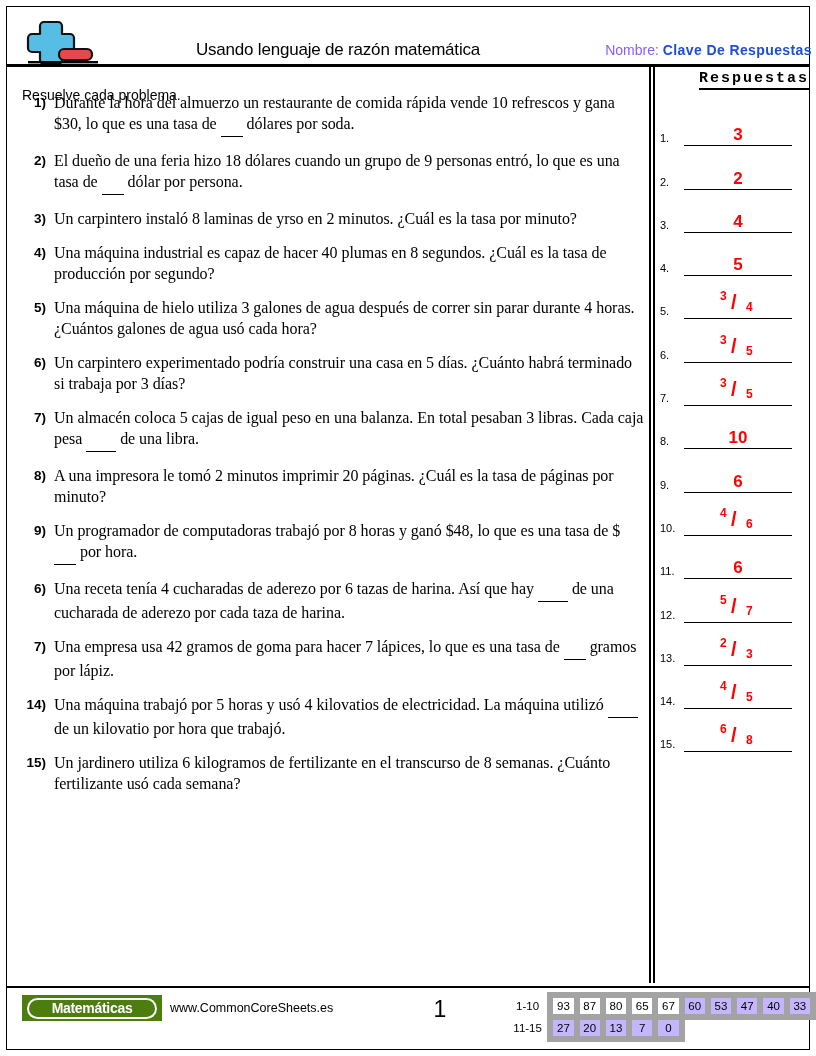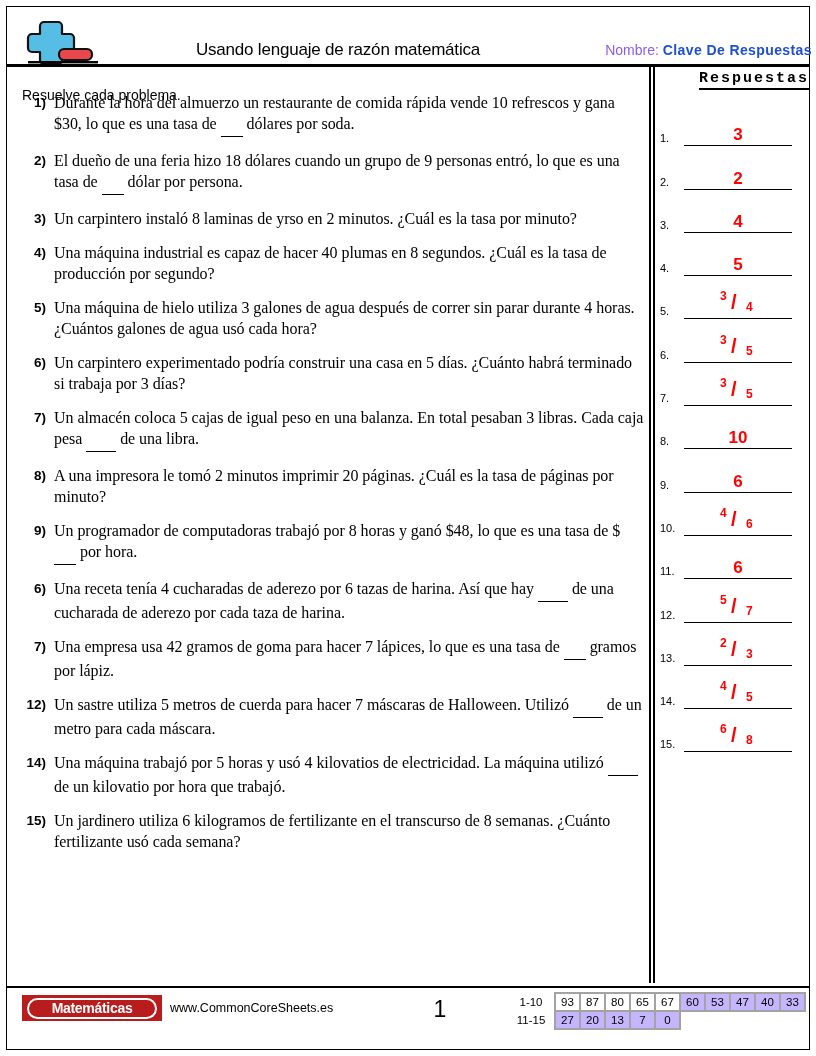--- a/index.html
+++ b/index.html
@@ -49,35 +49,35 @@
   .prob{position:relative;padding-left:40px;margin-bottom:13px;min-height:20px;}
   .prob-num{position:absolute;left:0px;top:0px;width:32px;text-align:right;
     font-size:13.5px;font-weight:bold;line-height:21px;}
   .prob-text{font-size:16px;line-height:21px;letter-spacing:-0.05px;font-family:Liberation Serif, serif;}
   .blank{display:inline-block;border-bottom:1.5px solid #000;vertical-align:-2px;}
   .b-sm{width:22px;}
   .b-md{width:30px;}
 
   
   .foot-rule{position:absolute;left:7px;top:986px;width:802px;height:2px;background:#000;}
-  .foot-logo{position:absolute;left:22px;top:995px;width:140px;height:26px;background:#b91c1c;
+  .foot-logo{position:absolute;left:22px;top:995px;width:140px;height:26px;background:#4d7c0f;
     display:flex;align-items:center;justify-content:center;}
   .foot-logo .pill{width:130px;height:21px;border:2px solid #fff;border-radius:11px;
     display:flex;align-items:center;justify-content:center;box-sizing:border-box;}
   .foot-logo .pill span{color:#fff;font-size:14px;font-weight:bold;letter-spacing:-0.3px;}
   .foot-url{position:absolute;left:170px;top:1000px;font-size:12.5px;line-height:16px;}
   .page-no{position:absolute;left:410px;top:995px;width:60px;text-align:center;
     font-size:23px;line-height:28px;}
 
   
   .score{position:absolute;left:512px;top:992px;}
   .score table{border-collapse:collapse;}
   .score td{font-size:11.5px;line-height:13px;text-align:center;height:14px;}
   .score td.lbl{border:none;text-align:center;padding-right:5px;width:36px;font-size:11.5px;}
-  .score td.cell{border:2px solid #a3a3a3;width:21px;background:#fff;}
+  .score td.cell{border:6px solid #a3a3a3;width:21px;background:#fff;}
   .score td.cell.hl{background:#c4b5fd;}
   .score td.empty{border:none;background:transparent;}
 </style>
 </head>
 <body>
 
 <div class="page">
   <div class="page-border"></div>
 
   <div class="header">
@@ -137,24 +137,20 @@
         <div class="prob-num">9)</div>
         <div class="prob-text">Un programador de computadoras trabajó por 8 horas y ganó $48, lo que es una tasa de $ <span class="blank b-sm">&nbsp;</span> por hora.</div>
       </div>
       <div class="prob">
         <div class="prob-num">6)</div>
         <div class="prob-text">Una receta tenía 4 cucharadas de aderezo por 6 tazas de harina. Así que hay <span class="blank b-md">&nbsp;</span> de una cucharada de aderezo por cada taza de harina.</div>
       </div>
       <div class="prob">
         <div class="prob-num">7)</div>
         <div class="prob-text">Una empresa usa 42 gramos de goma para hacer 7 lápices, lo que es una tasa de <span class="blank b-sm">&nbsp;</span> gramos por lápiz.</div>
-      </div>
-      <div class="prob">
-        <div class="prob-num">12)</div>
-        <div class="prob-text">Un sastre utiliza 5 metros de cuerda para hacer 7 máscaras de Halloween. Utilizó <span class="blank b-md">&nbsp;</span> de un metro para cada máscara.</div>
       </div>
       <div class="prob">
         <div class="prob-num">14)</div>
         <div class="prob-text">Una máquina trabajó por 5 horas y usó 4 kilovatios de electricidad. La máquina utilizó <span class="blank b-md">&nbsp;</span> de un kilovatio por hora que trabajó.</div>
       </div>
       <div class="prob">
         <div class="prob-num">15)</div>
         <div class="prob-text">Un jardinero utiliza 6 kilogramos de fertilizante en el transcurso de 8 semanas. ¿Cuánto fertilizante usó cada semana?</div>
       </div>
     </div>

